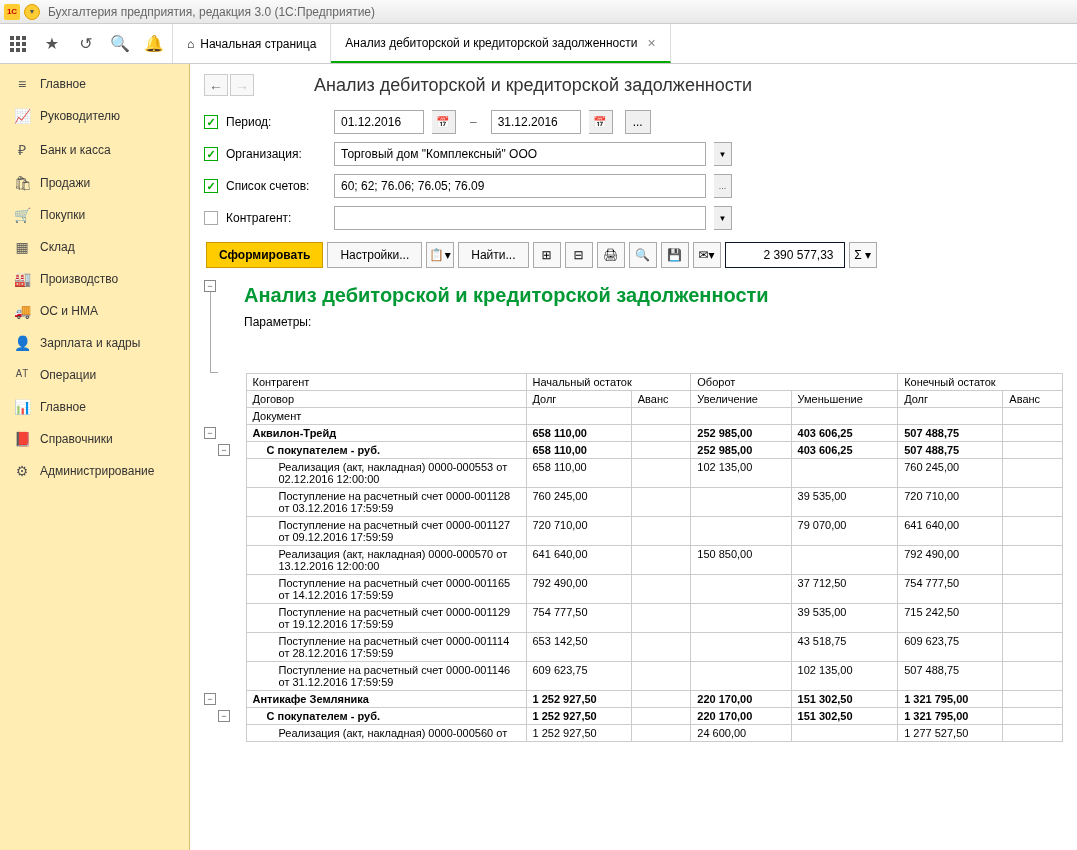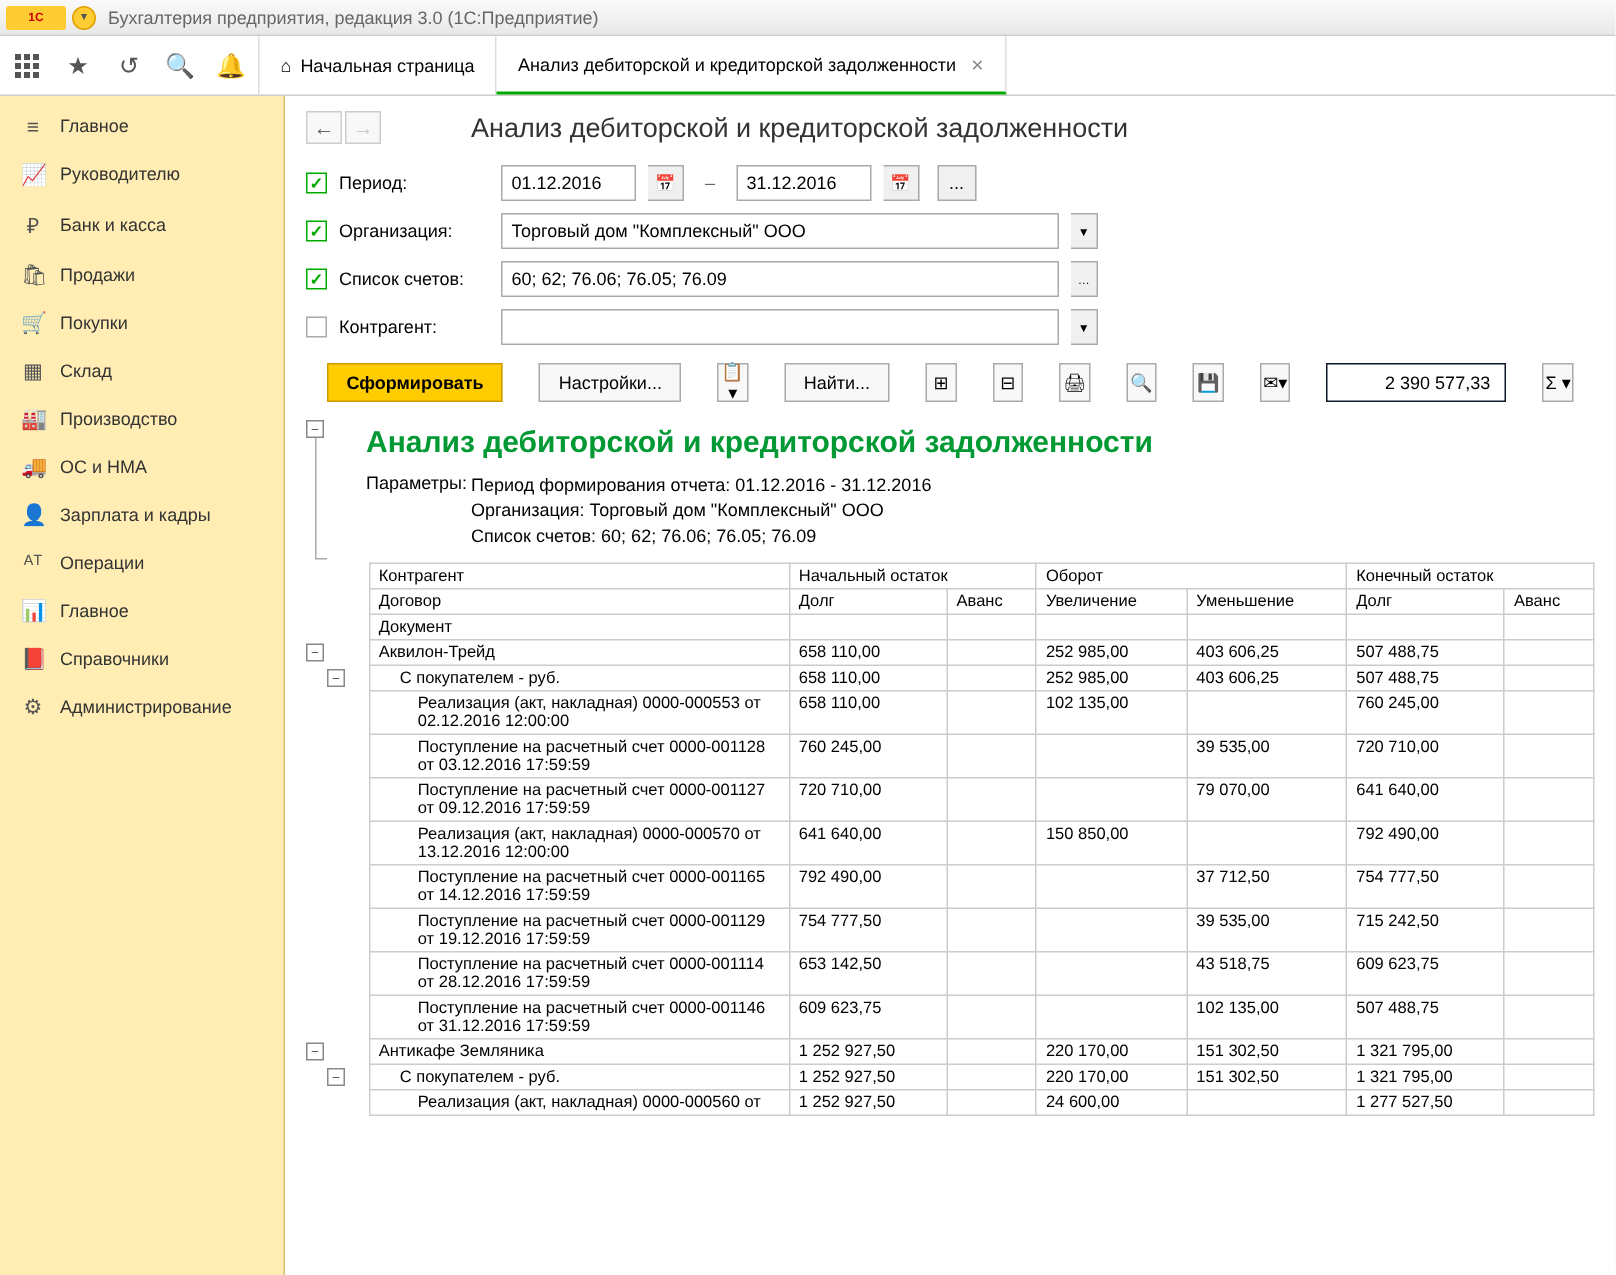--- a/index.html
+++ b/index.html
@@ -1,18 +1,18 @@
 <!DOCTYPE html>
 <html><head>
 <meta charset="utf-8">
 <style>
 *{box-sizing:border-box;margin:0;padding:0;font-family:Arial,sans-serif;font-size:12px}
 body{background:#f5f5f5;width:1077px;height:850px;overflow:hidden}
 .titlebar{height:24px;background:linear-gradient(#fafafa,#e8e8e8);border-bottom:1px solid #ccc;display:flex;align-items:center;padding:0 4px;gap:4px}
-.logo-1c{width:40px;height:16px;background:#fc3;border-radius:2px;display:flex;align-items:center;justify-content:center;font-size:8px;font-weight:bold;color:#c00}
+.logo-1c{width:16px;height:16px;background:#fc3;border-radius:2px;display:flex;align-items:center;justify-content:center;font-size:8px;font-weight:bold;color:#c00}
 .dropdown-btn{width:16px;height:16px;background:#fc3;border-radius:50%;border:1px solid #e0a000;display:flex;align-items:center;justify-content:center;font-size:7px;color:#555}
 .title-text{color:#666;margin-left:4px}
 .toolbar-top{height:40px;background:#fff;border-bottom:1px solid #ccc;display:flex;align-items:center}
 .tool-icons{display:flex;align-items:center;padding:0 8px;gap:14px;border-right:1px solid #ddd;height:100%}
 .ticon{width:20px;height:20px;display:flex;align-items:center;justify-content:center;color:#555;cursor:pointer;font-size:16px}
 .grid-icon{display:grid;grid-template-columns:repeat(3,4px);grid-template-rows:repeat(3,4px);gap:2px}
 .grid-icon span{background:#555}
 .tab{height:100%;display:flex;align-items:center;padding:0 14px;border-right:1px solid #ddd;cursor:pointer;gap:6px}
 .tab.active{border-bottom:2px solid #0a0}
 .tab-close{color:#888;font-size:14px;margin-left:4px}
@@ -28,38 +28,38 @@
 .page-title{font-size:18px;color:#333;margin-left:50px}
 .filter-row{display:flex;align-items:center;padding:4px 14px;gap:8px}
 .chk{width:14px;height:14px;border:1px solid #0a0;display:flex;align-items:center;justify-content:center;color:#0a0;font-size:11px;font-weight:bold}
 .chk.empty{border-color:#aaa}
 .lbl{width:100px}
 .inp{border:1px solid #aaa;height:24px;padding:0 6px;background:#fff}
 .date-inp{width:90px}
 .cal-btn{width:24px;height:24px;border:1px solid #aaa;border-left:none;background:#f0f0f0;display:flex;align-items:center;justify-content:center;cursor:pointer;font-size:11px}
 .dots-btn{width:26px;height:24px;border:1px solid #aaa;background:#f0f0f0;cursor:pointer;margin-left:4px}
 .sel-btn{width:18px;height:24px;border:1px solid #aaa;border-left:none;background:#f0f0f0;display:flex;align-items:center;justify-content:center;cursor:pointer;font-size:8px}
-.action-row{display:flex;align-items:center;padding:8px 28px;gap:24px}
+.action-row{display:flex;align-items:center;padding:8px 16px;gap:4px}
 .btn{height:26px;border:1px solid #aaa;background:#f8f8f8;padding:0 12px;cursor:pointer;display:flex;align-items:center;gap:4px}
 .btn-primary{background:#ffcc00;border-color:#cc9900;font-weight:bold}
 .btn-icon{width:28px;padding:0;justify-content:center}
 .sum-box{border:1px solid #0f172a;height:26px;padding:0 10px;display:flex;align-items:center;min-width:120px;justify-content:flex-end;background:#fff}
 .report{padding:0 14px;flex:1;overflow:auto}
 .report-title{color:#009933;font-size:20px;font-weight:bold;margin:8px 0}
 .params{display:flex;margin-bottom:10px;font-size:12px}
 .params-label{min-width:70px}
 .params-text div{line-height:1.4}
 .report-wrap{display:flex}
 .tree-gutter{width:40px;flex-shrink:0;position:relative}
 .collapse-box{width:12px;height:12px;border:1px solid #888;background:#fff;display:flex;align-items:center;justify-content:center;font-size:9px;cursor:pointer;color:#555}
 table.grid{border-collapse:collapse;width:100%}
 table.grid th,table.grid td{border:1px solid #ccc;padding:2px 6px;font-size:11px;text-align:left;vertical-align:top}
 table.grid th{font-weight:normal;background:#fff}
 .num{text-align:right}
-.bold{font-weight:normal}
+.bold{font-weight:bold}
 .indent1{padding-left:20px!important}
 .indent2{padding-left:32px!important}
 .tgutter{width:14px;border:none!important;background:#fff;text-align:center;vertical-align:top;padding:2px 0!important}
 .dash{color:#666;margin:0 6px}
 </style>
 </head>
 <body>
 
 <div class="titlebar">
   <div class="logo-1c">1C</div>
@@ -214,25 +214,20 @@
       <div class="report-wrap">
         <div class="tree-gutter">
           <div class="collapse-box" style="margin-top:4px">−</div>
           <div style="border-left:1px solid #aaa;height:80px;margin-left:6px;margin-top:0"></div>
           <div style="border-top:1px solid #aaa;width:8px;margin-left:6px"></div>
         </div>
         <div style="flex:1">
           <div class="report-title">Анализ дебиторской и кредиторской задолженности</div>
           <div class="params">
             <div class="params-label">Параметры:</div>
-            <div class="params-text" id="params-text">
-                <div>Период формирования отчета: 01.12.2016 - 31.12.2016</div>
-                <div>Организация: Торговый дом "Комплексный" ООО</div>
-                <div>Список счетов: 60; 62; 76.06; 76.05; 76.09</div>
-              </div>
           </div>
         </div>
       </div>
 
       <table class="grid">
         <thead>
           <tr>
             <th class="tgutter"></th>
               <th class="tgutter"></th>
               <th class="tgutter"></th>

